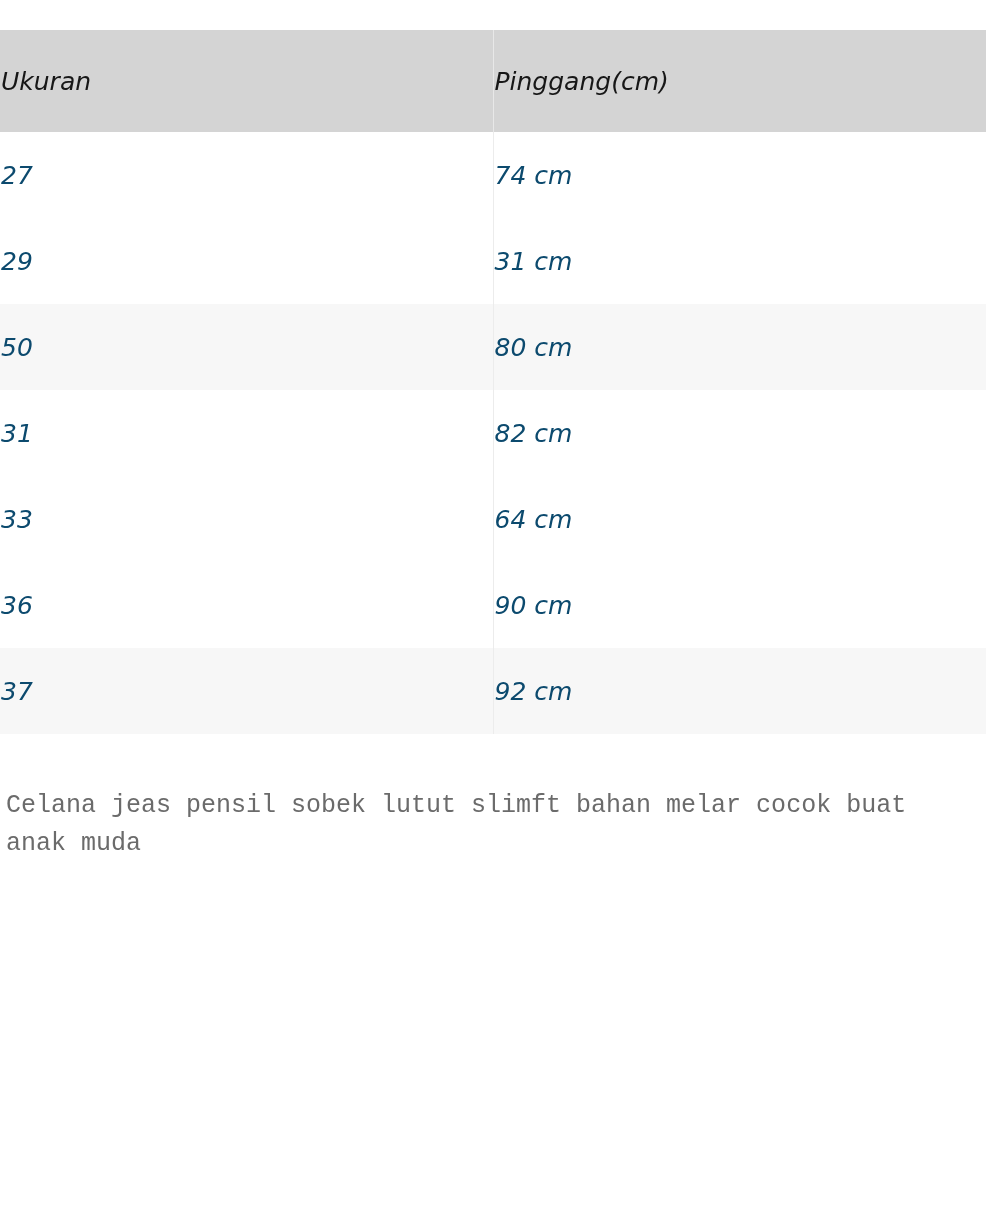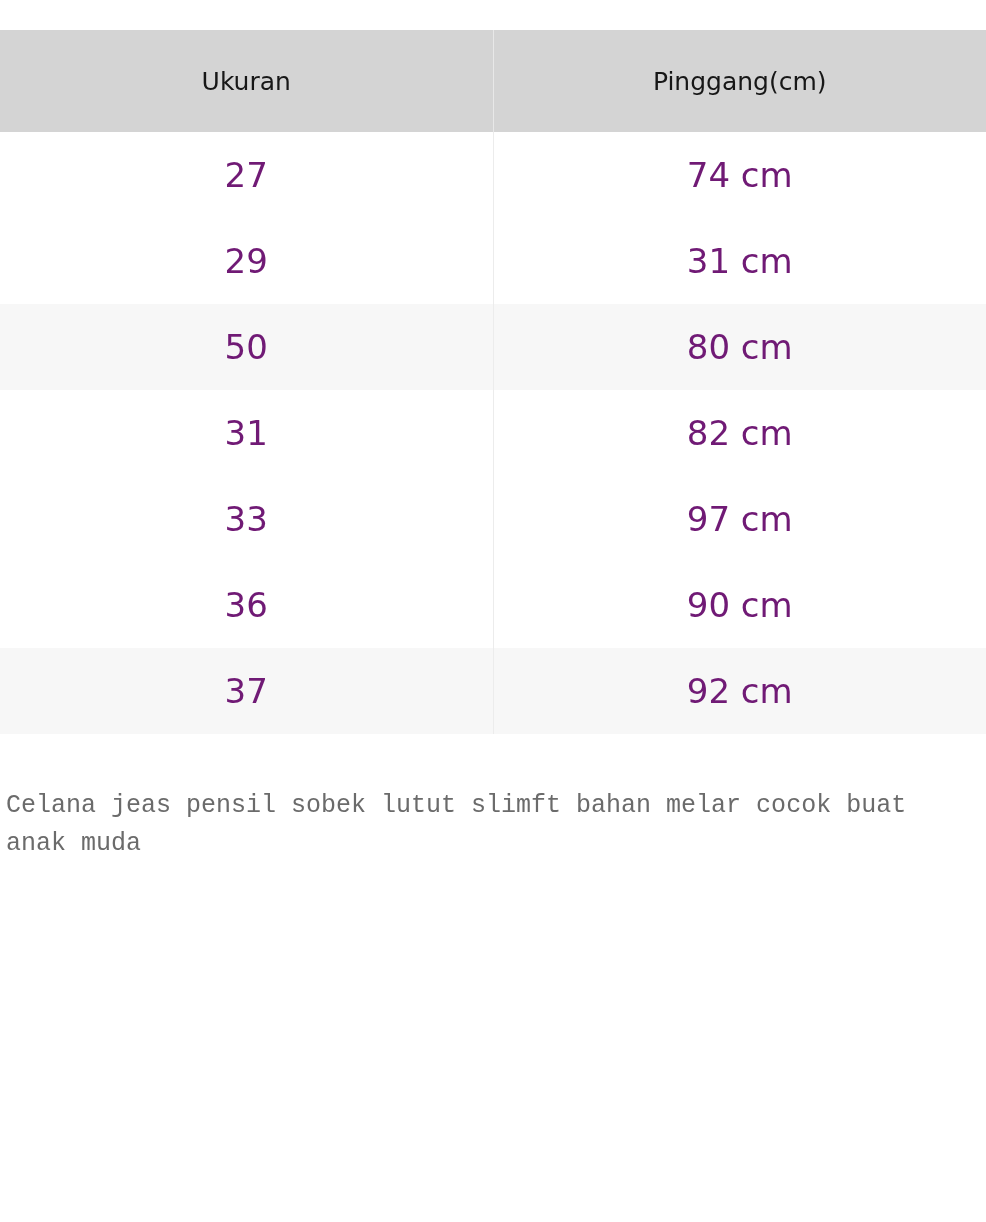--- a/index.html
+++ b/index.html
@@ -21,38 +21,39 @@
   .spacer-top {
     height: 30px;
   }
   table.size-table {
     width: 100%;
     border-collapse: collapse;
     table-layout: fixed;
   }
   table.size-table th,
   table.size-table td {
-    text-align: center;
+    text-align: left;
     vertical-align: middle;
     font-weight: normal;
+    font-style: italic;
   }
   table.size-table th {
     background: #d4d4d4;
     height: 100px;
     font-size: 25px;
     color: #171717;
     border-right: 1px solid #e8e8e8;
   }
   table.size-table th:last-child {
     border-right: none;
   }
   table.size-table td {
     height: 84px;
-    font-size: 34px;
-    color: #701a75;
+    font-size: 25px;
+    color: #0c4a6e;
     border-right: 1px solid #ececec;
   }
   table.size-table td:last-child {
     border-right: none;
   }
   table.size-table tbody tr.row-odd td {
     background: #ffffff;
   }
   table.size-table tbody tr.row-even td {
     background: #f7f7f7;
@@ -91,21 +92,21 @@
       <tr class="row-even">
         <td>50</td>
         <td>80 cm</td>
       </tr>
       <tr class="row-odd">
         <td>31</td>
         <td>82 cm</td>
       </tr>
       <tr class="row-odd">
         <td>33</td>
-        <td>97 cm</td>
+        <td>64 cm</td>
       </tr>
       <tr class="row-odd">
         <td>36</td>
         <td>90 cm</td>
       </tr>
       <tr class="row-even">
         <td>37</td>
         <td>92 cm</td>
       </tr>
     </tbody>

